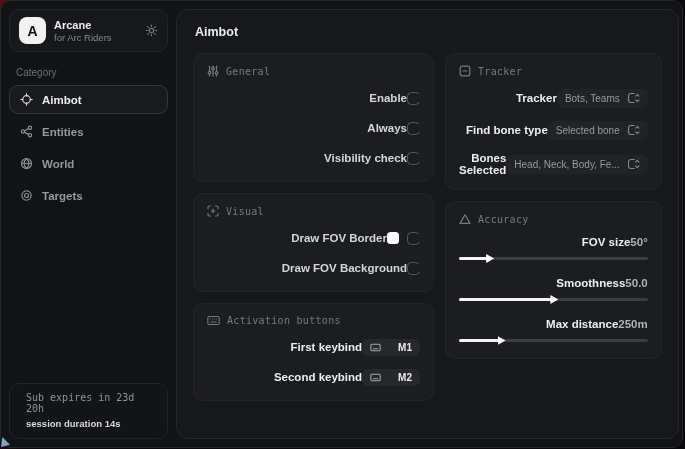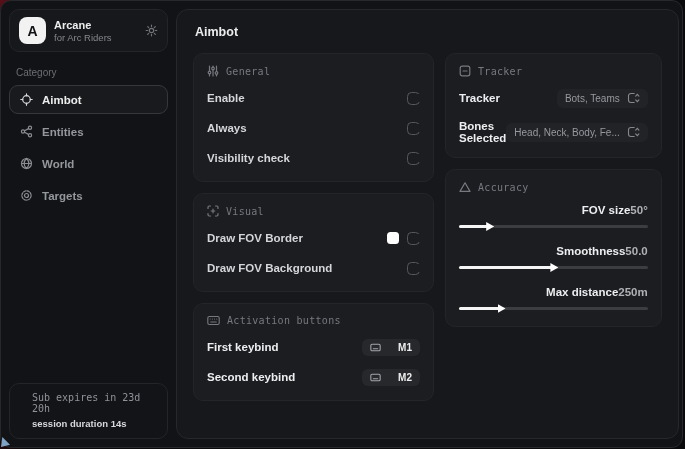--- a/index.html
+++ b/index.html
@@ -37,21 +37,21 @@
   .menu-item {
     display:flex; align-items:center; gap:9px; padding:7px 10px;
     border:1px solid transparent; border-radius:9px;
     color:#94979c; font-size:11.5px; font-weight:600; cursor:pointer;
   }
   .menu-item .mi-icon { display:flex; color:#8a8d93; }
   .menu-item.active { color:#eceded; background:#191a1e; border-color:#34373c; }
   .menu-item.active .mi-icon { color:#d9dadd; }
   .side-footer {
     margin-top:auto; border:1px solid #232529; border-radius:10px;
-    padding:8px 22px 9px; background:#131417;
+    padding:8px 16px 9px; background:#131417;
   }
   .sub-line { font-family:"DejaVu Sans Mono", monospace; font-size:10px; color:#90939a; }
   .sess-line { margin-top:4px; font-size:9.5px; font-weight:bold; color:#d7d9dc; }
   
   .main { flex:1; padding:8px 8px 8px 0; }
   .panel {
     height:100%; border-radius:12px; background:#17181c;
     border:1px solid #26282c; padding:13px 16px;
   }
   .panel-title { color:#eceded; font-size:12.5px; font-weight:bold; margin:2px 0 14px 2px; }
@@ -64,21 +64,21 @@
     padding:11px 13px 13px;
   }
   .card-head {
     display:flex; align-items:center; gap:7px; margin-bottom:11px;
     color:#76797f; font-family:"DejaVu Sans Mono", monospace;
     font-size:10px; letter-spacing:0.3px;
   }
   .card-head .ch-icon { display:flex; color:#76797f; }
   .rows { display:flex; flex-direction:column; gap:10px; }
   .row { display:flex; align-items:center; min-height:20px; }
-  .row-label { flex:1; color:#d4d6d9; font-size:11.5px; font-weight:600; }
+  .row-label { flex:1; color:#d4d6d9; font-size:11.5px; font-weight:600;text-align:right; }
   .row-label.bright { color:#eceeef; font-weight:bold; }
   
   .checkbox { position:relative; width:13px; height:13px; border:1.5px solid #55585d; border-radius:4.5px; cursor:pointer; }
   .checkbox::after { content:''; position:absolute; right:-3px; top:1.5px; bottom:1.5px; width:4px; background:#1c1d21; }
   .swatch { width:12px; height:12px; border-radius:3.5px; margin-right:8px; cursor:pointer; }
   
   .keychip {
     display:flex; align-items:center; gap:17px; background:#27282c; border-radius:6px;
     padding:3px 8px; color:#eceded; font-size:10px; font-weight:bold; cursor:pointer;
   }
@@ -294,20 +294,32 @@
                     <span class="sc-text">Bots, Teams</span>
                     <span class="sc-icon">
                       <svg width="13" height="12" viewBox="0 0 13 12" fill="none" stroke="currentColor" stroke-width="1.1" stroke-linecap="round">
                         <path d="M7.2 1.5H3.9A2.4 2.4 0 0 0 1.5 3.9v4.2a2.4 2.4 0 0 0 2.4 2.4h3.3"></path>
                         <path d="M8.7 4.1l1.6-1.7 1.6 1.7M8.7 7.9l1.6 1.7 1.6-1.7"></path>
                       </svg>
                     </span>
                   </span>
                 </div>
                 <div class="row">
+                  <span class="row-label bright">Find bone type</span>
+                  <span class="selchip">
+                    <span class="sc-text">Selected bone</span>
+                    <span class="sc-icon">
+                      <svg width="13" height="12" viewBox="0 0 13 12" fill="none" stroke="currentColor" stroke-width="1.1" stroke-linecap="round">
+                        <path d="M7.2 1.5H3.9A2.4 2.4 0 0 0 1.5 3.9v4.2a2.4 2.4 0 0 0 2.4 2.4h3.3"></path>
+                        <path d="M8.7 4.1l1.6-1.7 1.6 1.7M8.7 7.9l1.6 1.7 1.6-1.7"></path>
+                      </svg>
+                    </span>
+                  </span>
+                </div>
+                <div class="row">
                   <span class="row-label bright">Bones Selected</span>
                   <span class="selchip">
                     <span class="sc-text">Head, Neck, Body, Fe...</span>
                     <span class="sc-icon">
                       <svg width="13" height="12" viewBox="0 0 13 12" fill="none" stroke="currentColor" stroke-width="1.1" stroke-linecap="round">
                         <path d="M7.2 1.5H3.9A2.4 2.4 0 0 0 1.5 3.9v4.2a2.4 2.4 0 0 0 2.4 2.4h3.3"></path>
                         <path d="M8.7 4.1l1.6-1.7 1.6 1.7M8.7 7.9l1.6 1.7 1.6-1.7"></path>
                       </svg>
                     </span>
                   </span>

